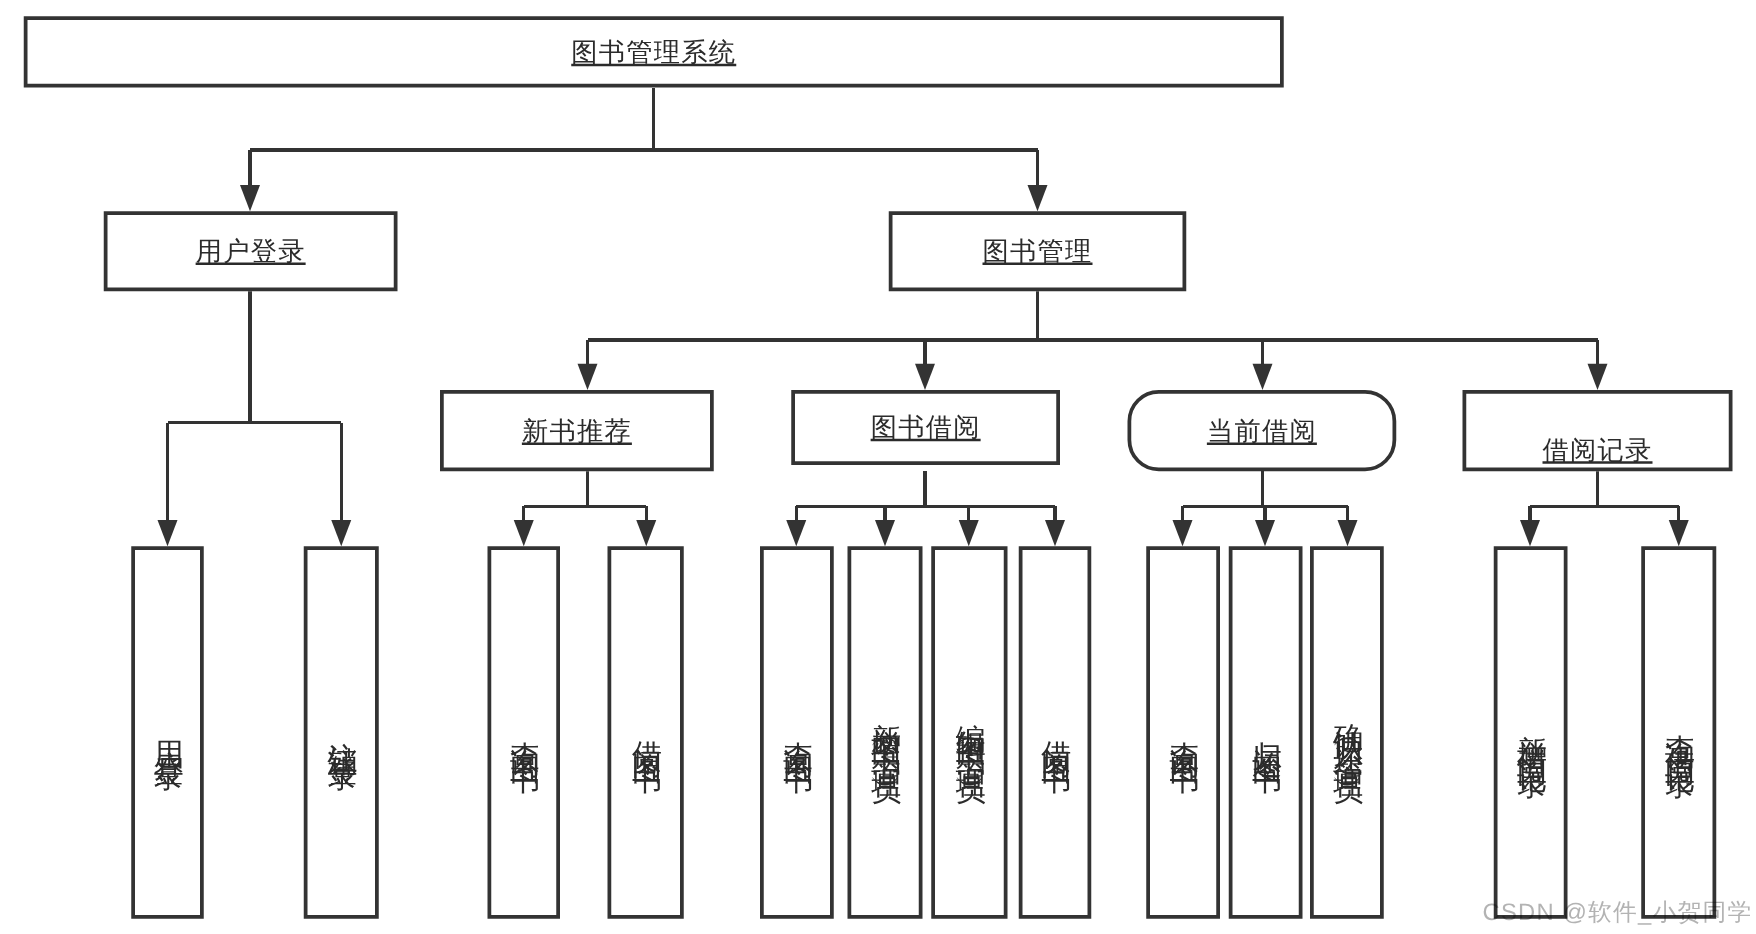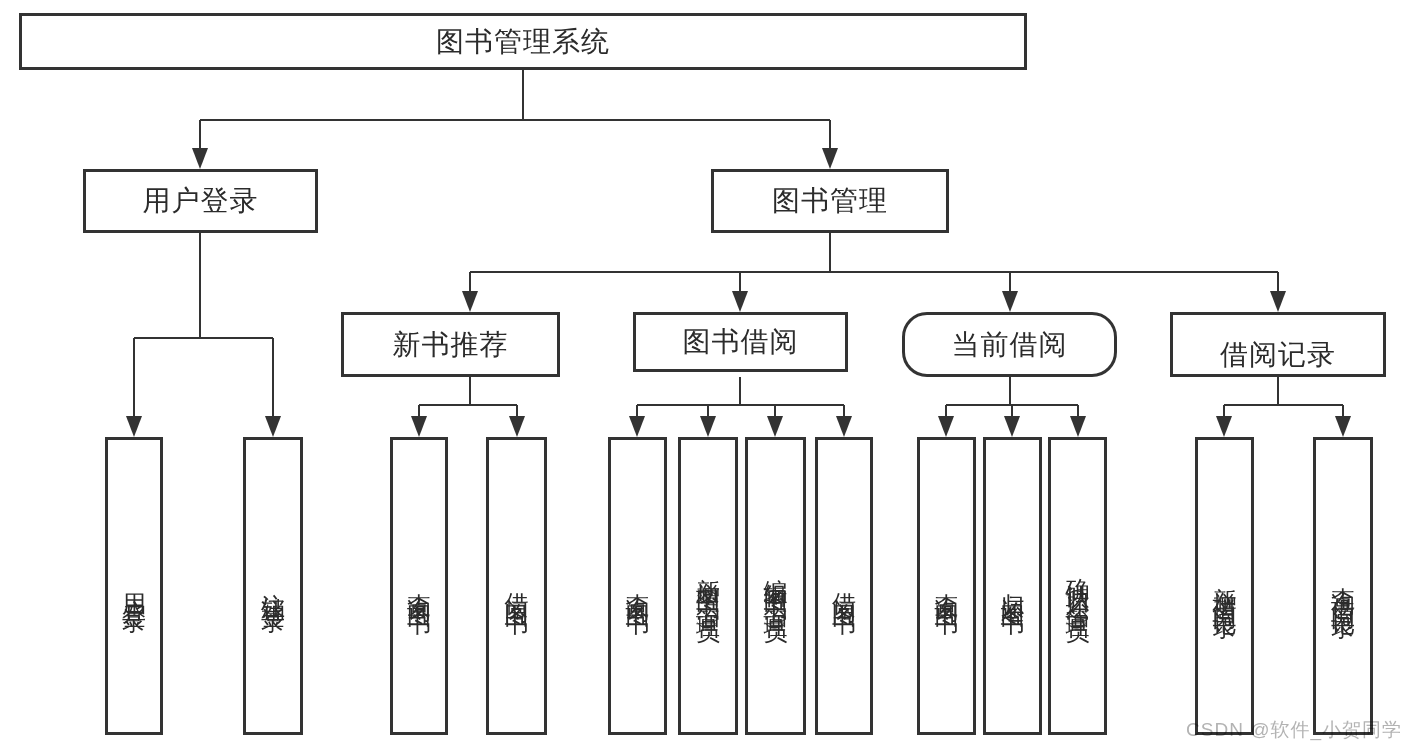--- a/index.html
+++ b/index.html
@@ -29,23 +29,24 @@
     position: absolute;
     box-sizing: border-box;
     border: 3px solid #333333;
     background: #ffffff;
     display: flex;
     align-items: center;
     justify-content: center;
     color: #2b2b2b;
   }
   .h-label {
-    font-size: 28px;
+    font-size: 21px;
     letter-spacing: 1px;
     white-space: nowrap;
+    text-decoration: underline;
   }
   .v-label {
     writing-mode: vertical-rl;
     text-orientation: mixed;
     font-size: 24px;
     letter-spacing: 6px;
     line-height: 1;
     white-space: nowrap;
   }
   .watermark {
@@ -103,21 +104,21 @@
     <span class="h-label">图书管理系统</span>
   </div>
 
   <div class="node" style="left:83px; top:169px; width:235px; height:64px;">
     <span class="h-label">用户登录</span>
   </div>
   <div class="node" style="left:711px; top:169px; width:238px; height:64px;">
     <span class="h-label">图书管理</span>
   </div>
 
-  <div class="node" style="left:341px; top:312px; width:219px; height:65px;">
+  <div class="node" style="left:352px; top:312px; width:219px; height:65px;">
     <span class="h-label">新书推荐</span>
   </div>
   <div class="node" style="left:633px; top:312px; width:215px; height:60px;">
     <span class="h-label">图书借阅</span>
   </div>
   <div class="node" style="left:902px; top:312px; width:215px; height:65px;border-radius:25px;">
     <span class="h-label">当前借阅</span>
   </div>
   <div class="node" style="left:1170px; top:312px; width:216px; height:65px;align-items:flex-end;">
     <span class="h-label">借阅记录</span>

